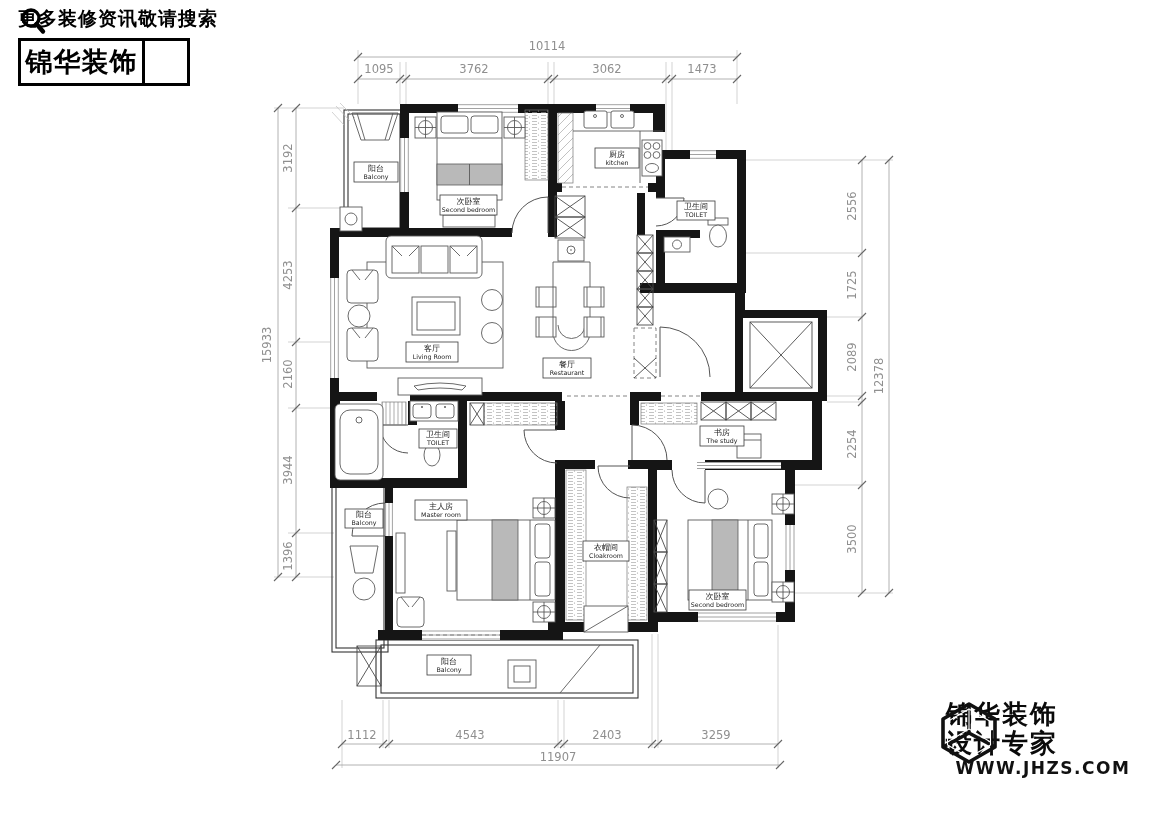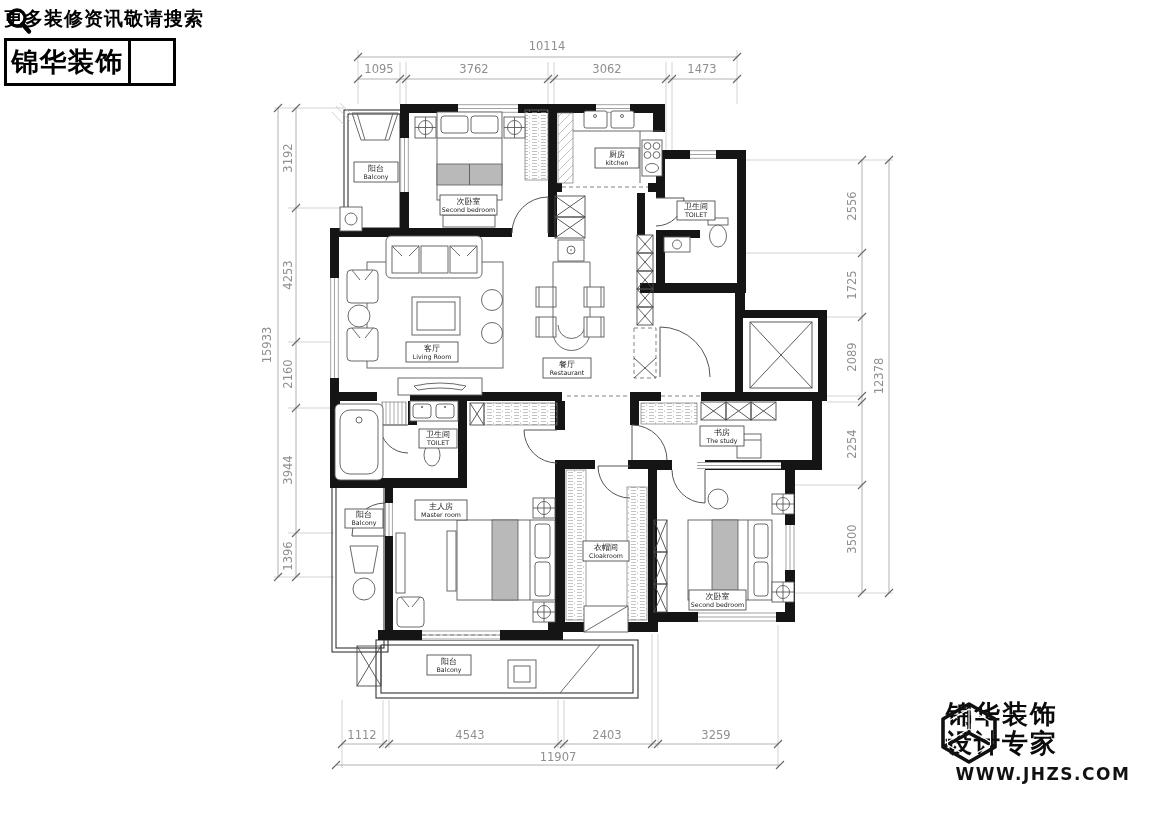--- a/index.html
+++ b/index.html
@@ -1,33 +1,33 @@
 <!DOCTYPE html>
 <html><head>
 <meta charset="utf-8">
 <style>
   html,body{margin:0;padding:0;}
   body{width:1158px;height:818px;position:relative;background:#fff;
        font-family:"DejaVu Sans","Liberation Sans",sans-serif;overflow:hidden;}
   
-  .hdr{position:absolute;left:4px;top:6px;}
+  .hdr{position:absolute;left:18px;top:6px;}
   .hdr .tagline{font-size:19px;font-weight:bold;color:#000;letter-spacing:1px;
        font-family:"DejaVu Sans",sans-serif;}
   .hdr .brandbox{margin-top:6px;width:166px;height:42px;border:3px solid #000;
        display:flex;align-items:stretch;}
   .hdr .brandname{flex:1;display:flex;align-items:center;justify-content:center;
        font-size:27px;font-weight:bold;letter-spacing:1px;}
   .hdr .searchcell{width:42px;border-left:3px solid #000;display:flex;
        align-items:center;justify-content:center;}
   
   .ftr{position:absolute;left:938px;top:700px;width:210px;}
   .ftr .row{display:flex;align-items:center;}
   .ftr .names{margin-left:8px;}
   .ftr .n1,.ftr .n2{font-size:26px;font-weight:bold;color:#0a0a0a;letter-spacing:2px;line-height:29px;}
-  .ftr .site{margin-top:6px;font-size:17px;font-weight:bold;color:#111;
+  .ftr .site{font-size:17px;font-weight:bold;color:#111;
        letter-spacing:1.5px;text-align:center;font-family:"DejaVu Sans",sans-serif;}
   svg{position:absolute;left:0;top:0;}
   
   .wall{fill:#151515;stroke:none;}
   .thin{fill:none;stroke:#333;stroke-width:1.1;}
   .furn{fill:#fff;stroke:#5a5a5a;stroke-width:0.9;}
   .furnl{fill:none;stroke:#5a5a5a;stroke-width:0.9;}
   .gray{fill:#b9b9b9;stroke:#5a5a5a;stroke-width:0.8;}
   .door{fill:none;stroke:#555;stroke-width:1;}
   .dash{fill:none;stroke:#777;stroke-width:0.9;stroke-dasharray:4 3;}

